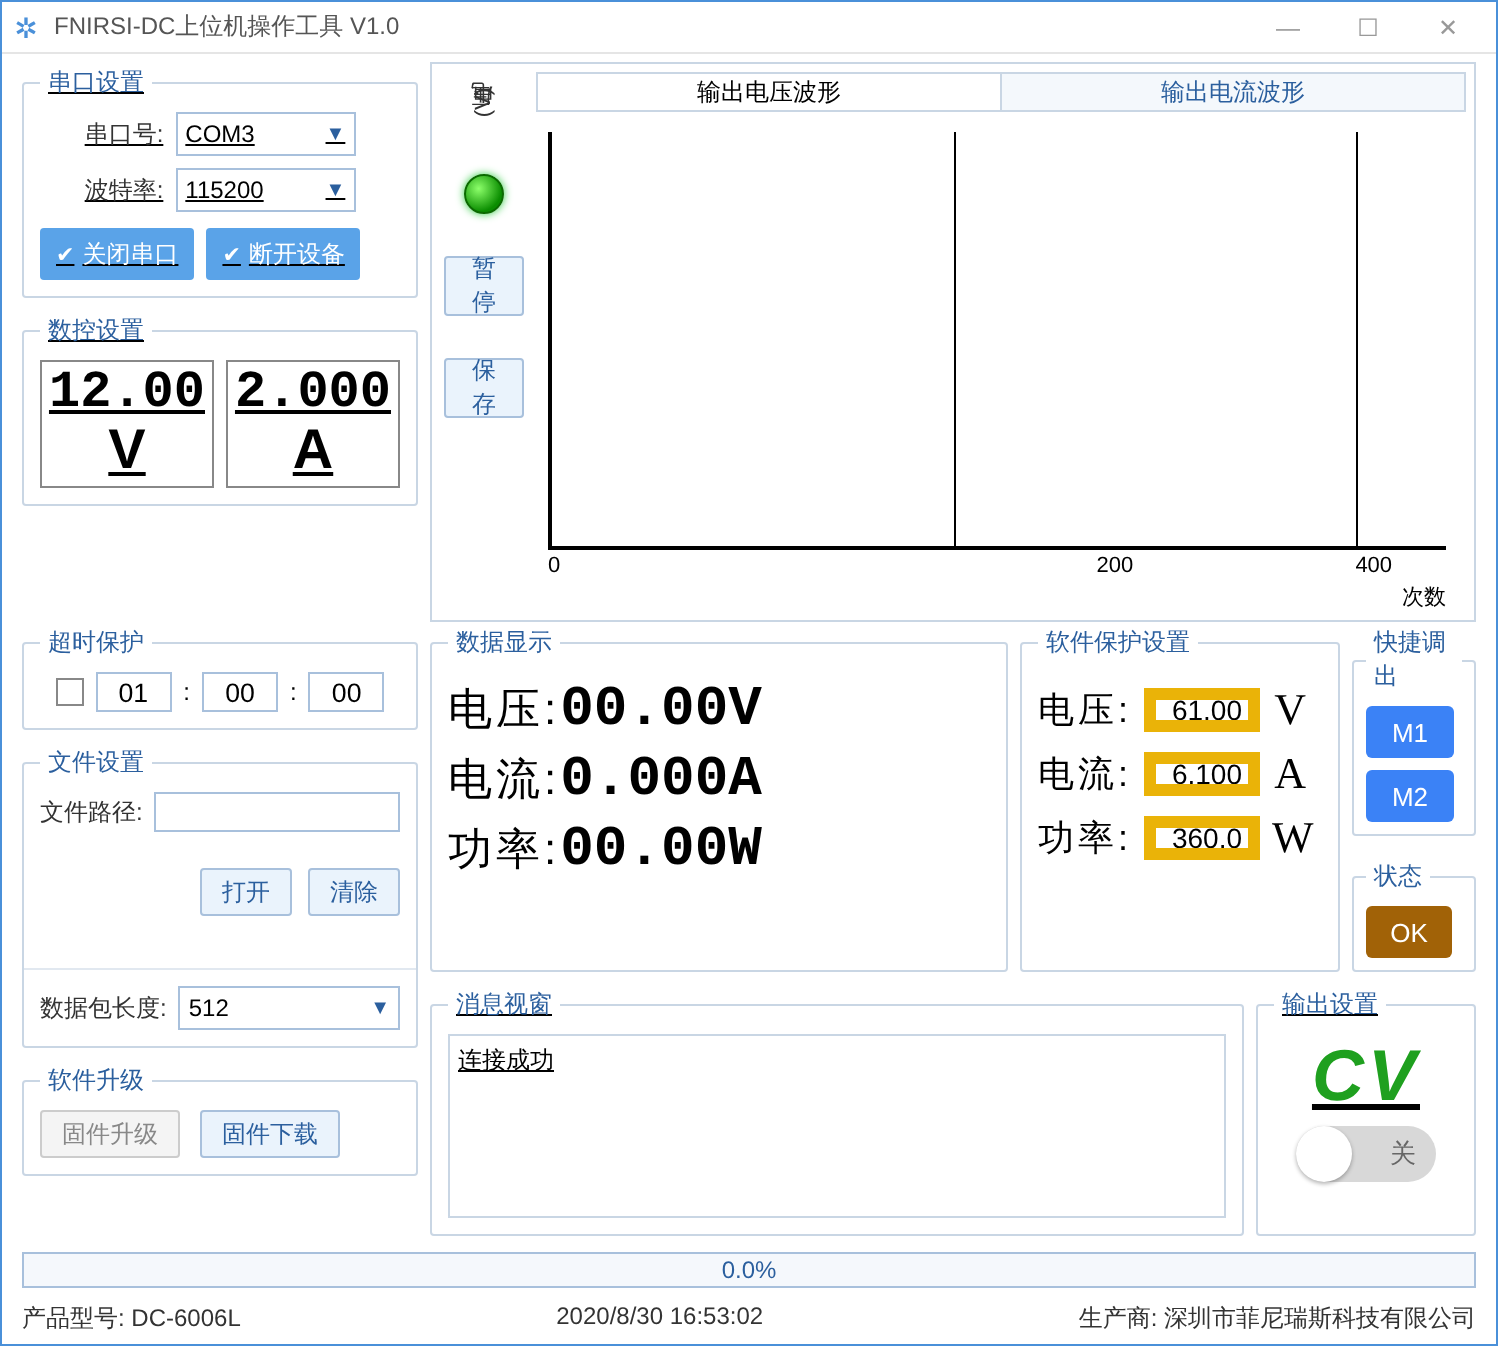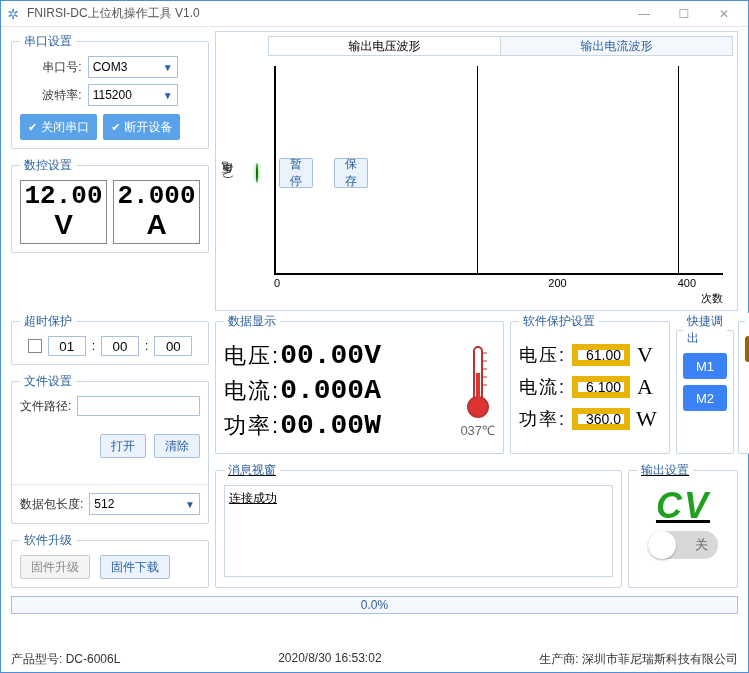--- a/index.html
+++ b/index.html
@@ -107,21 +107,21 @@
     cursor: pointer;
     display:inline-flex; align-items:center; justify-content:center;
     border-radius: 2px;
   }
 
   .upper {
     display: flex;
     gap: 6px;
     align-items: stretch;
   }
-  .left-col { width: 198px; display:flex; flex-direction:column; }
+  .left-col { width: 198px; display:flex; flex-direction:column;text-decoration:underline; }
 
   .seg-wrap {
     display: flex;
     gap: 6px;
   }
   .seg {
     flex: 1;
     text-align: center;
     border: 1px solid #888;
     background: #fff;
@@ -165,21 +165,21 @@
     color: #2b5f9e;
     background: #f4f8fc;
     border-right: 1px solid #c9d6e4;
   }
   .chart-tab.active { background: #fff; color: #000; }
   .chart-tab:last-child { border-right: none; }
 
   .chart-side {
     width: 44px;
     display: flex;
-    flex-direction: row;
+    flex-direction: column;
     align-items: center;
     gap: 21px;
     padding-top: 4px;
   }
   .ylabel {
     writing-mode: vertical-rl;
     font-size: 11px;
     color: #333;
     transform: rotate(180deg);
     margin: 4px 0;
@@ -267,21 +267,21 @@
   .prot input {
     width: 58px;
     height: 22px;
     border: 6px solid #eab308;
     text-align: right;
     padding-right: 3px;
     font-size: 14px;
   }
   .prot .punit { font-family: "Times New Roman", serif; font-size: 22px; width: 18px; text-align: center; }
 
-  .quick-col { width: 62px; display:flex; flex-direction:row; gap:4px;}
+  .quick-col { width: 62px; display:flex; flex-direction:column; gap:4px;}
   .preset-btn {
     width: 44px; height: 26px;
     background: #3b82f6;
     color: #fff;
     border: none;
     border-radius: 3px;
     font-size: 13px;
     cursor: pointer;
   }
   .ok-btn {
@@ -513,33 +513,20 @@
                 </div>
                 <div class="line">
                   <span class="lbl">电流:</span>
                   <span class="val">0.000A</span>
                 </div>
                 <div class="line">
                   <span class="lbl">功率:</span>
                   <span class="val">00.00W</span>
                 </div>
               </div>
-              <div class="therm">
-                <svg width="30" height="78" viewBox="0 0 30 78">
-                  <rect x="11" y="4" width="8" height="54" rx="4" fill="#fff" stroke="#b33" stroke-width="2"></rect>
-                  <circle cx="15" cy="64" r="10" fill="#d33" stroke="#b33" stroke-width="2"></circle>
-                  <rect x="13" y="30" width="4" height="30" fill="#d33"></rect>
-                  <line x1="19" y1="10" x2="24" y2="10" stroke="#b33"></line>
-                  <line x1="19" y1="18" x2="24" y2="18" stroke="#b33"></line>
-                  <line x1="19" y1="26" x2="24" y2="26" stroke="#b33"></line>
-                  <line x1="19" y1="34" x2="24" y2="34" stroke="#b33"></line>
-                  <line x1="19" y1="42" x2="24" y2="42" stroke="#b33"></line>
-                </svg>
-                <span style="font-size:13px;color:#666;font-family:Arial;">037℃</span>
-              </div>
             </div>
           </fieldset>
 
           <fieldset class="prot" style="width:160px;">
             <legend>软件保护设置</legend>
             <div class="prow">
               <span class="plbl">电压:</span>
               <input value="61.00" style="">
               <span class="punit">V</span>
             </div>

